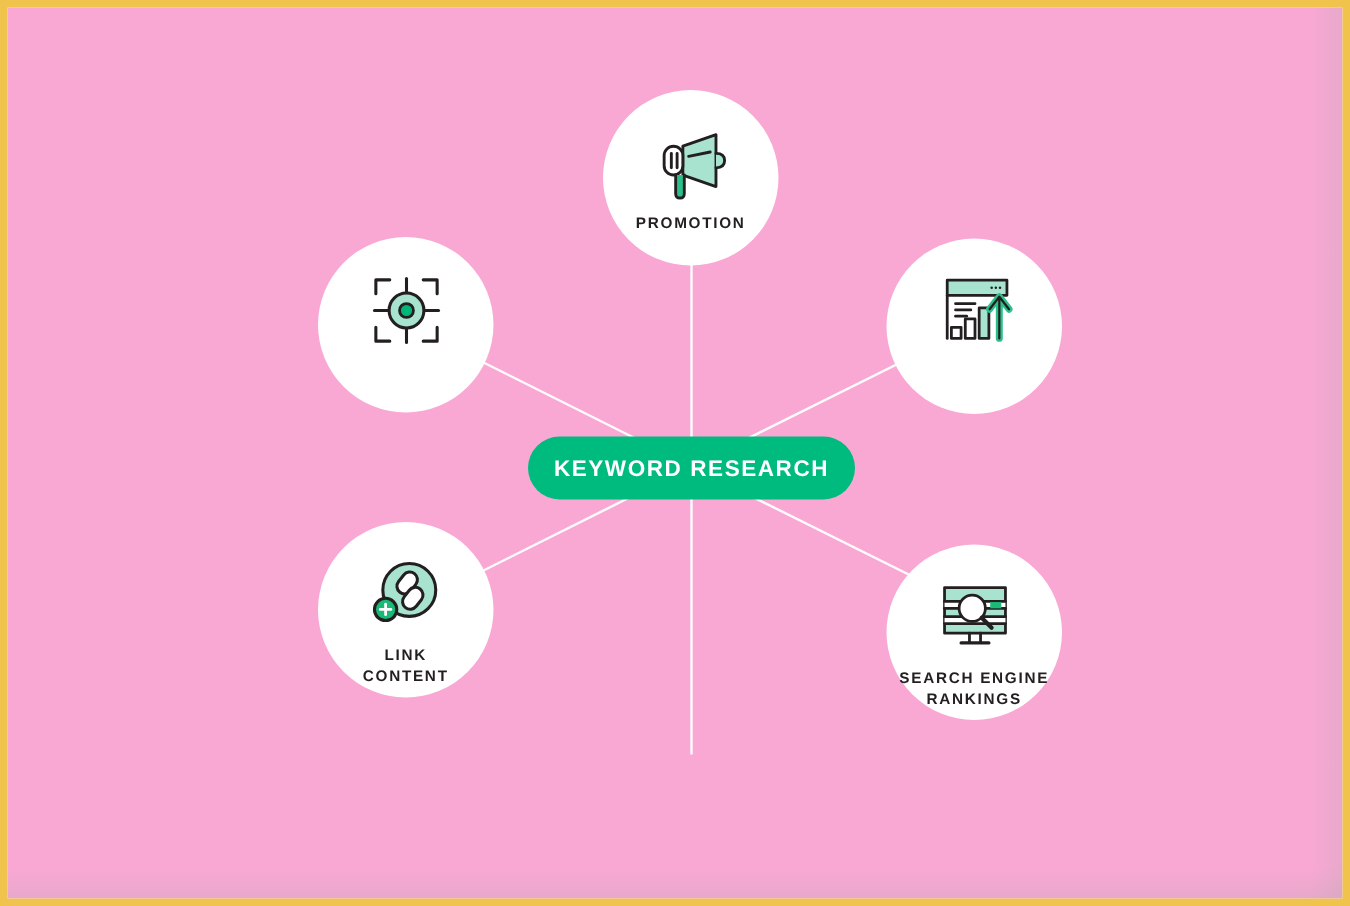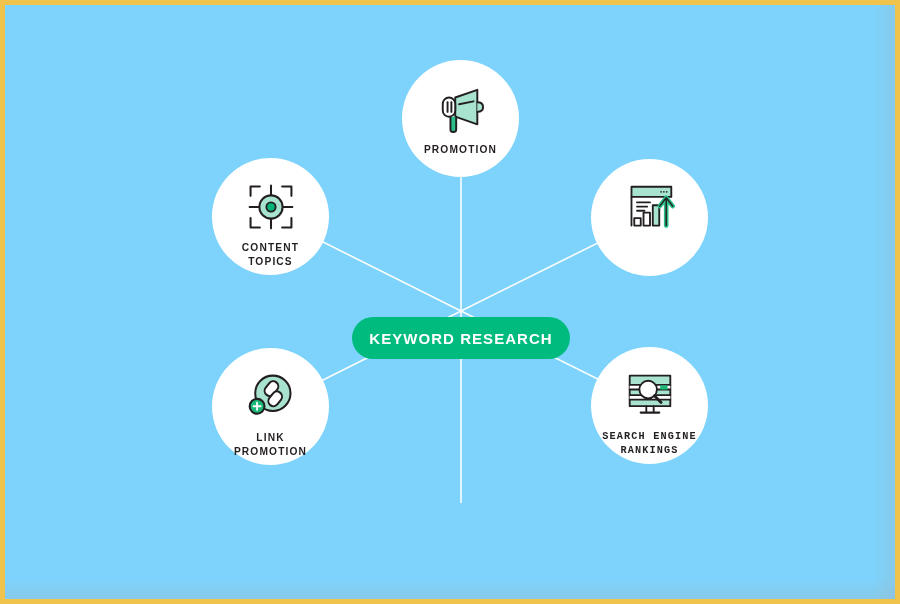--- a/index.html
+++ b/index.html
@@ -33,21 +33,21 @@
     z-index: 40;
   }
 
   
   .panel {
     position: absolute;
     left: 5px;
     top: 5px;
     width: 890px;
     height: 594px;
-    background: #7dd3fc;
+    background: #f9a8d4;
     box-sizing: border-box;
     overflow: hidden;
   }
 
   
   .edge-shade-r {
     position: absolute;
     right: 5px; top: 5px;
     width: 22px; height: 594px;
     background: linear-gradient(to left, rgba(170,170,170,0.22), rgba(170,170,170,0));
@@ -77,21 +77,20 @@
     display: flex;
     align-items: center;
     justify-content: center;
     border-radius: 999px;
     background: #00bb7e;
     color: #ffffff;
     font-size: 15px;
     font-weight: bold;
     letter-spacing: 1.05px;
     white-space: nowrap;
-    margin-top: 26px;
   }
 
   
   .node {
     position: absolute;
     z-index: 10;
     width: 117px;
     height: 117px;
     border-radius: 50%;
     background: #ffffff;
@@ -179,22 +178,20 @@
 
             <line x1="28" y1="5" x2="28" y2="15"></line>
             <line x1="28" y1="41" x2="28" y2="51"></line>
             <line x1="5" y1="28" x2="15" y2="28"></line>
             <line x1="41" y1="28" x2="51" y2="28"></line>
 
             <circle cx="28" cy="28" r="5" fill="#00b578" stroke="#231f20" stroke-width="2"></circle>
           </g>
         </svg>
       </div>
-      <div class="node-label">CONTENT
-TOPICS</div>
     </div>
 
     <div class="node" style="left:586px; top:154px;">
       <div class="node-icon">
         <svg viewBox="0 0 58 54" width="54" height="50">
           <g stroke="#231f20" stroke-width="2" fill="none" stroke-linecap="round" stroke-linejoin="round">
 
             <rect x="9" y="4" width="43" height="11" fill="#a8e3d0"></rect>
             <circle cx="44" cy="9.5" r="0.9" fill="#231f20" stroke="none"></circle>
             <circle cx="47" cy="9.5" r="0.9" fill="#231f20" stroke="none"></circle>
@@ -228,24 +225,24 @@
 
             <rect x="27" y="21.5" width="11" height="17" rx="5.5" fill="#ffffff" transform="rotate(38 32.5 30)"></rect>
 
             <circle cx="13" cy="38" r="8" fill="#1bb977" stroke="#231f20" stroke-width="2.2"></circle>
             <line x1="13" y1="34.2" x2="13" y2="41.8" stroke="#ffffff" stroke-width="2"></line>
             <line x1="9.2" y1="38" x2="16.8" y2="38" stroke="#ffffff" stroke-width="2"></line>
           </g>
         </svg>
       </div>
       <div class="node-label">LINK
-PROMOTION</div>
-    </div>
-
-    <div class="node" style="left:586px; top:342px;font-family:Liberation Mono, monospace;">
+CONTENT</div>
+    </div>
+
+    <div class="node" style="left:586px; top:358px;">
       <div class="node-icon">
         <svg viewBox="0 0 58 52" width="54" height="48">
           <g stroke="#231f20" stroke-width="2" fill="none" stroke-linecap="round" stroke-linejoin="round">
 
             <rect x="7" y="4" width="44" height="33" fill="#a8e3d0"></rect>
 
             <rect x="7" y="14" width="44" height="5" fill="#ffffff" stroke="none"></rect>
             <rect x="7" y="25" width="44" height="5" fill="#ffffff" stroke="none"></rect>
             <line x1="7" y1="14" x2="51" y2="14"></line>
             <line x1="7" y1="19" x2="51" y2="19"></line>

